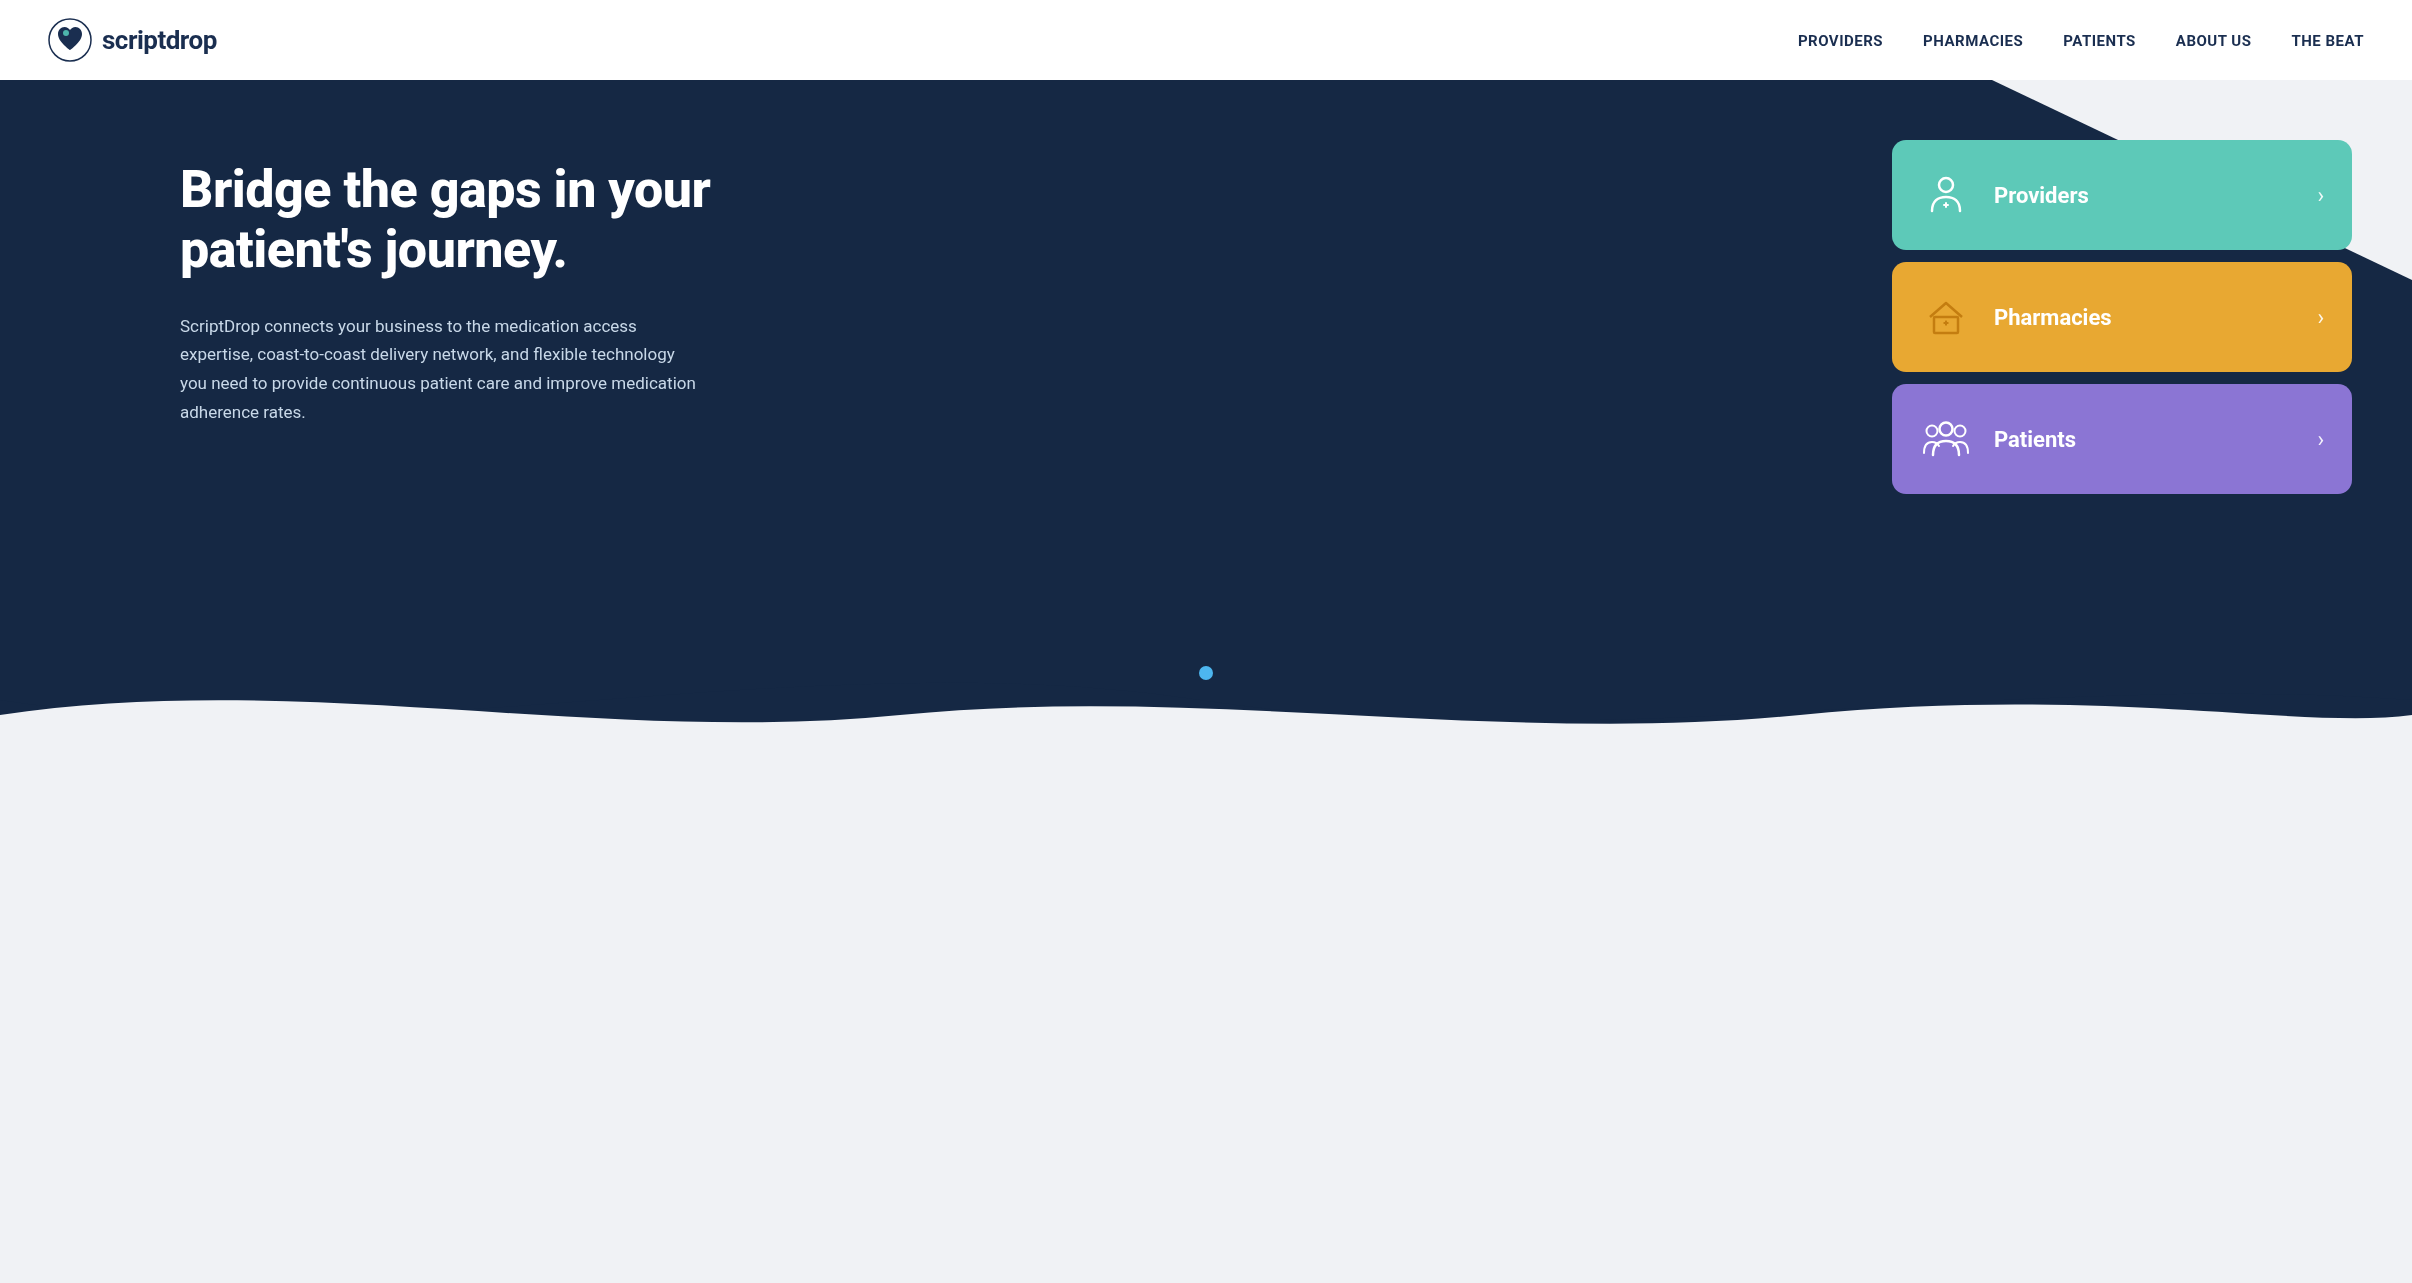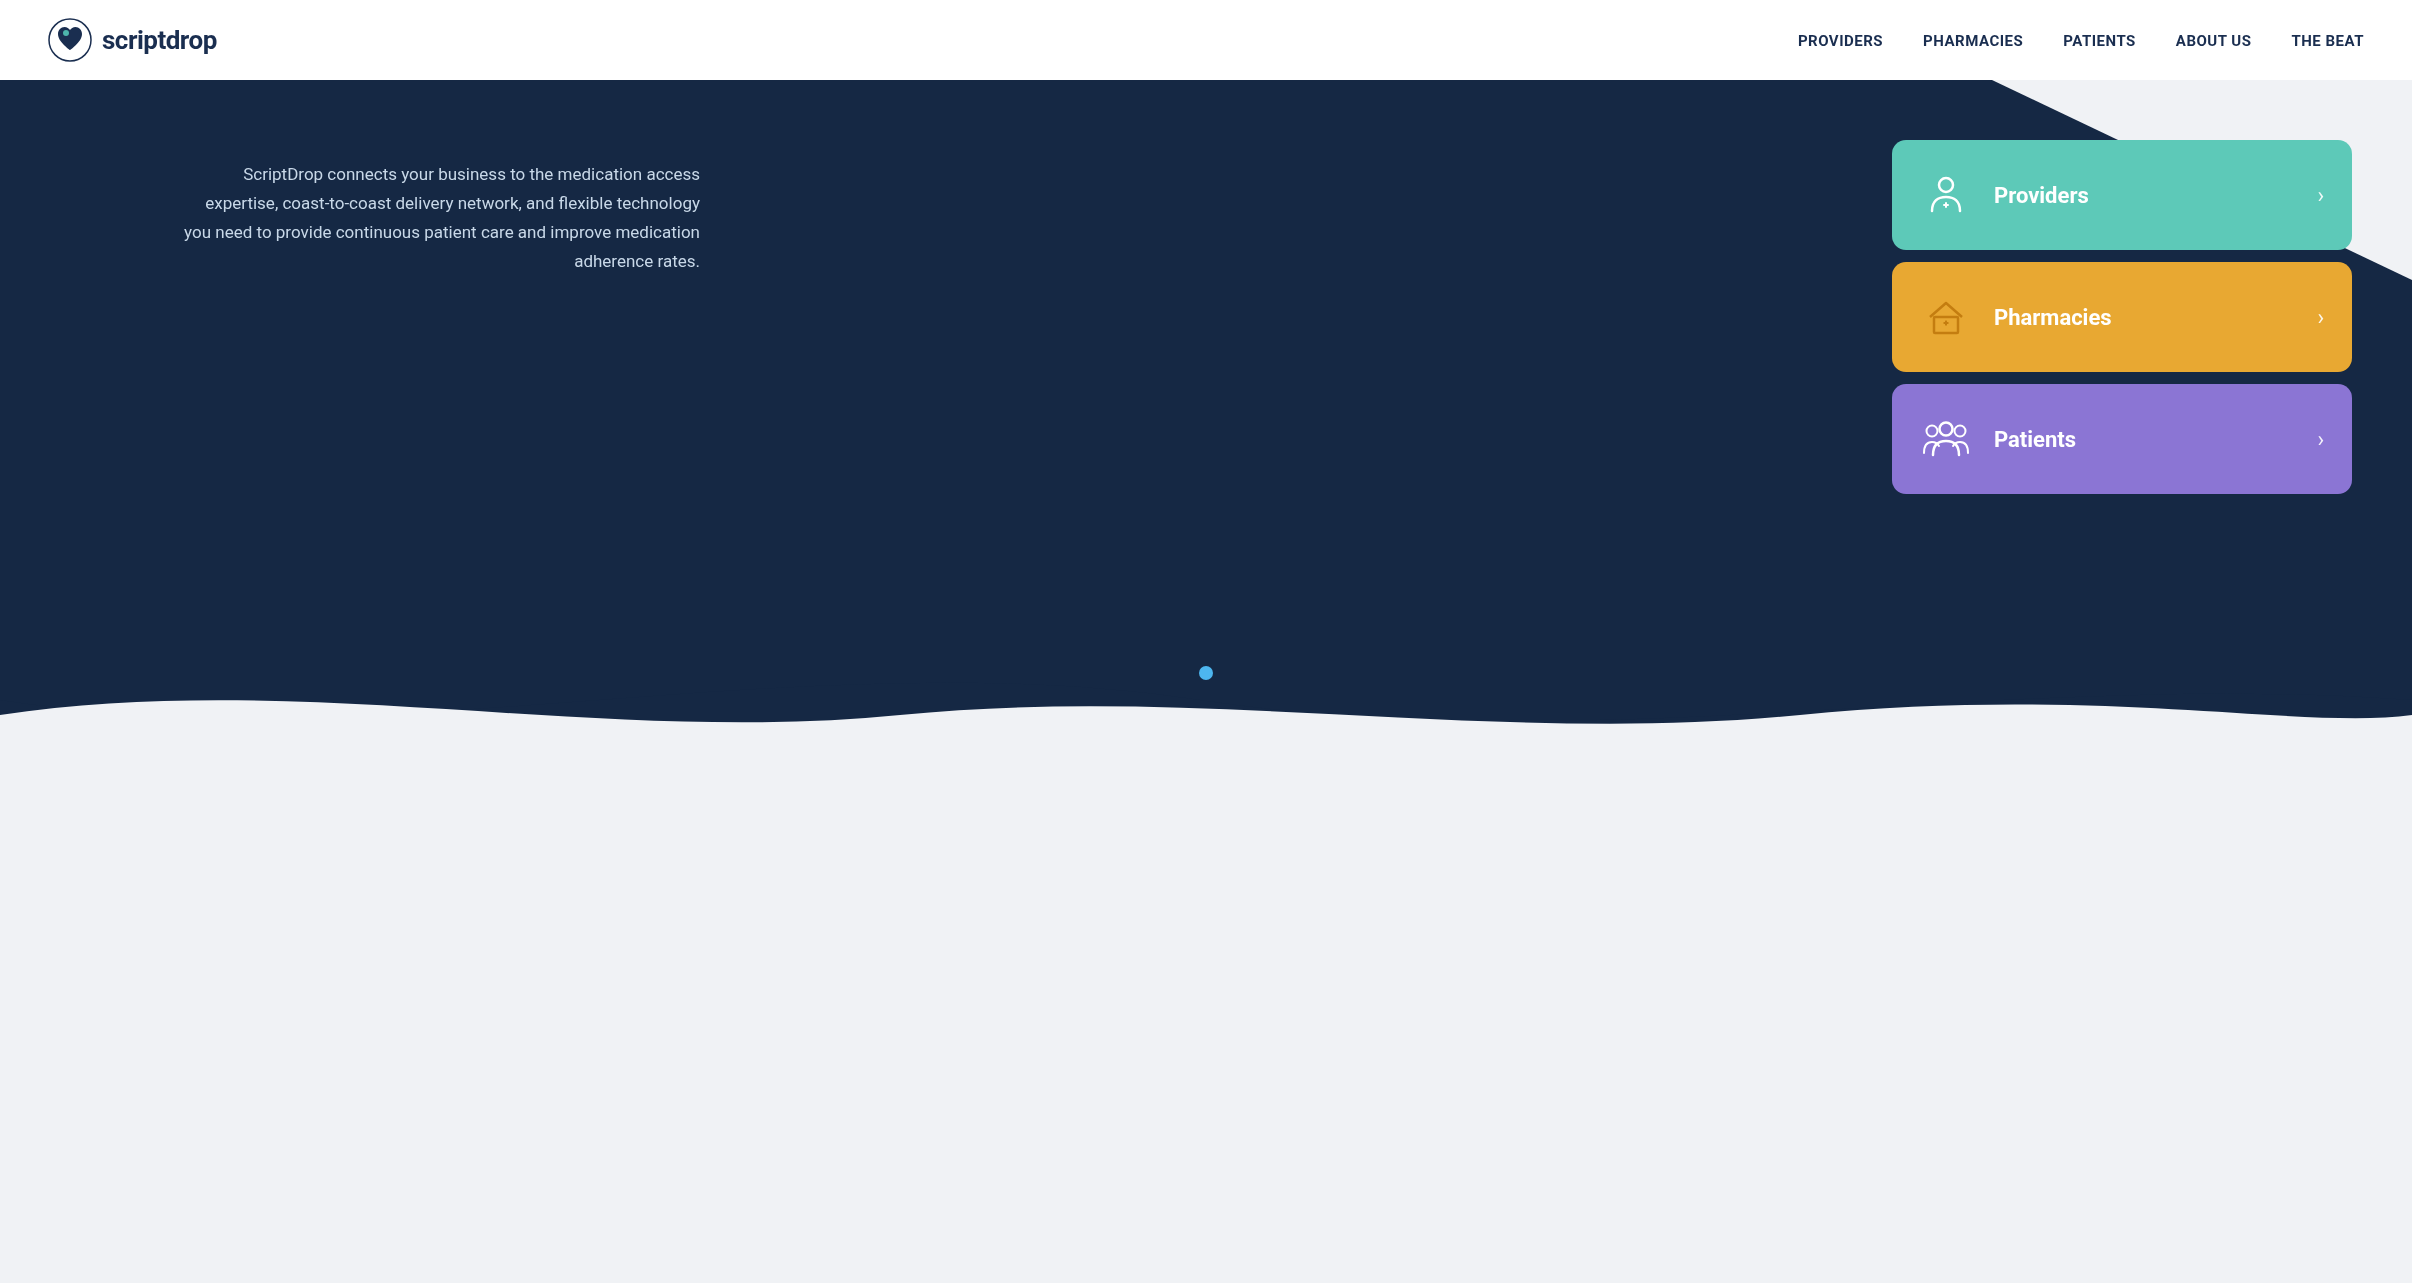--- a/index.html
+++ b/index.html
@@ -113,21 +113,20 @@
       line-height: 1.15;
       margin-bottom: 32px;
       letter-spacing: -0.5px;
     }
 
     .hero-description {
       font-size: 17px;
       color: #c8d8e8;
       line-height: 1.7;
       max-width: 520px;
-      text-align: right;
     }
 
     
     .hero-cards {
       display: flex;
       flex-direction: column;
       gap: 12px;
       position: relative;
       z-index: 3;
       margin-top: -20px;
@@ -245,20 +244,21 @@
   <div class="hero-wave">
     <svg viewBox="0 0 2412 160" xmlns="http://www.w3.org/2000/svg" preserveAspectRatio="none" style="display:block; width:100%; height:120px;">
       <path d="M0,80 C400,160 800,0 1200,80 C1600,160 2000,40 2412,80 L2412,160 L0,160 Z" fill="#152844"></path>
       <path d="M0,100 C300,40 600,140 900,100 C1200,60 1500,140 1800,100 C2100,60 2300,120 2412,100 L2412,160 L0,160 Z" fill="#f0f2f5" opacity="1"></path>
     </svg>
   </div>
 
   <div class="hero-content">
 
     <div class="hero-text">
+      <h1 class="hero-title">Bridge the gaps in your patient's journey.</h1>
       <p class="hero-description">ScriptDrop connects your business to the medication access expertise, coast-to-coast delivery network, and flexible technology you need to provide continuous patient care and improve medication adherence rates.</p>
     </div>
 
     <div class="hero-cards">
 
       <a class="hero-card providers" href="#">
         <div class="card-icon">
           <svg width="44" height="44" viewBox="0 0 44 44" fill="none" xmlns="http://www.w3.org/2000/svg">
 
             <circle cx="22" cy="12" r="7" stroke="white" stroke-width="2.5" fill="none"></circle>

